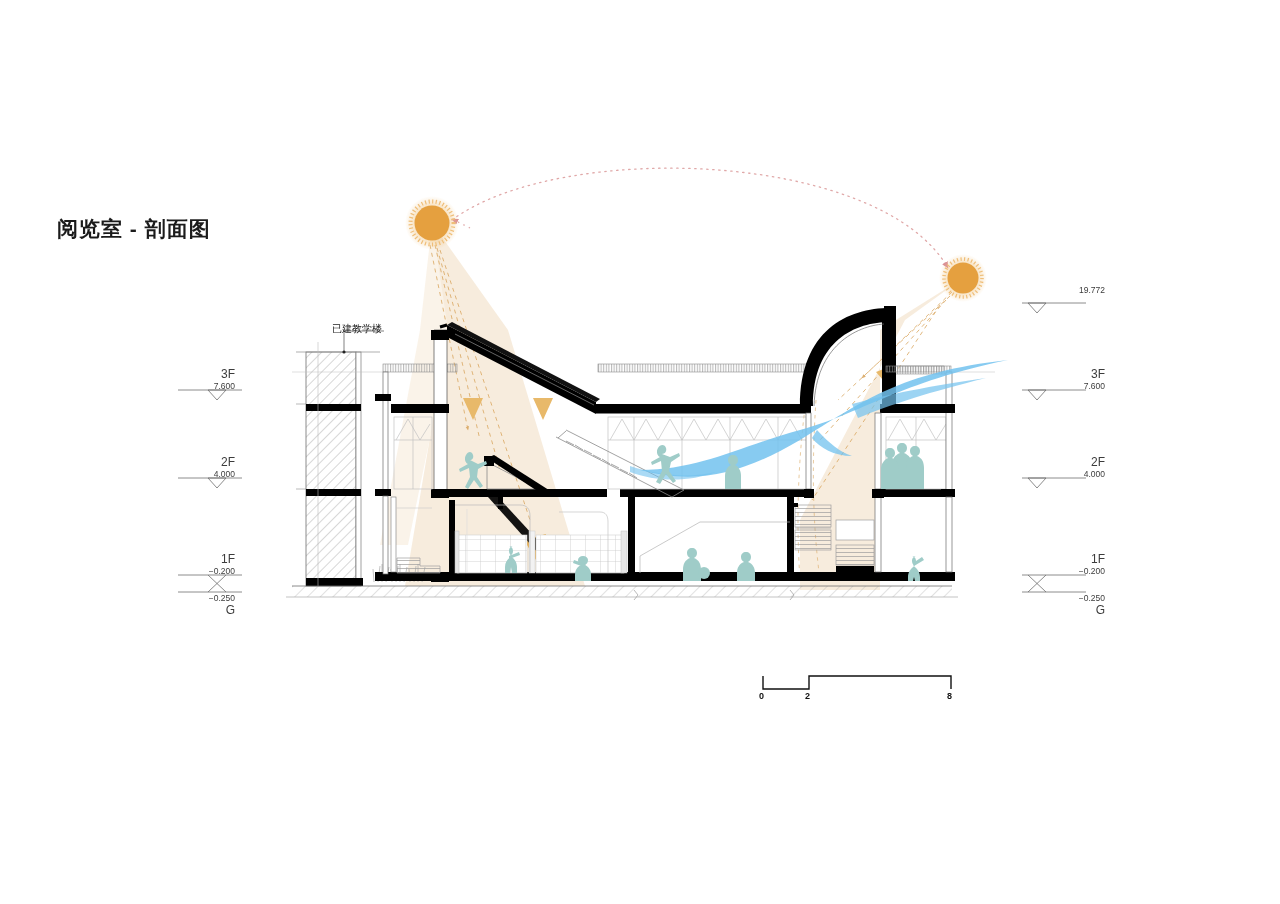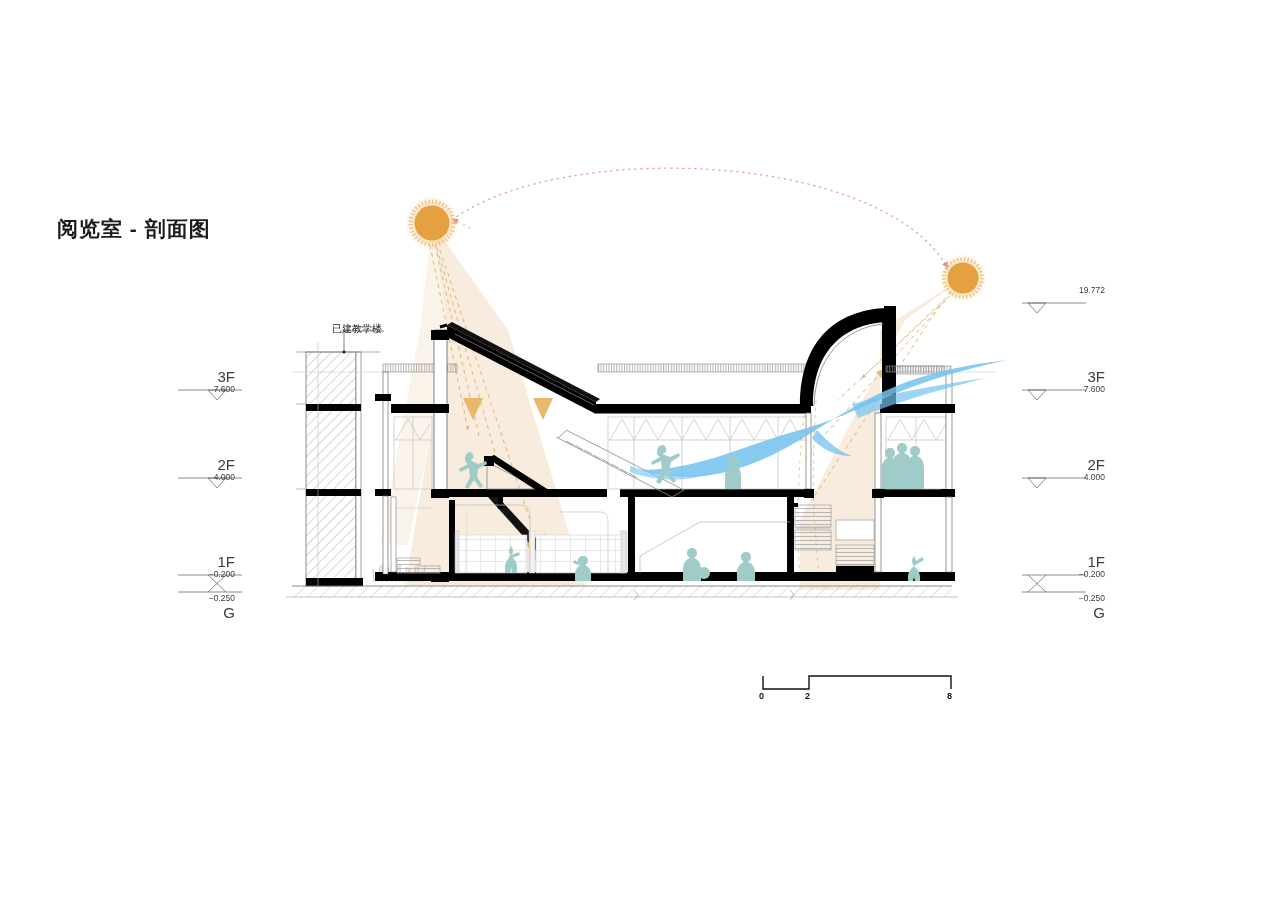--- a/index.html
+++ b/index.html
@@ -9,21 +9,21 @@
     overflow:hidden;position:relative;
   }
   #sheet{position:absolute;inset:0;}
   #drawing{position:absolute;left:0;top:0;width:1280px;height:904px;}
   .title{
     position:absolute;left:57px;top:215px;
     font-size:21px;font-weight:bold;color:#1b1b1b;
     letter-spacing:1px;white-space:nowrap;
   }
   .lvl{position:absolute;font-size:9px;color:#3c3c3c;line-height:1.15;white-space:nowrap;}
-  .lvl b{font-weight:400;font-size:15px;display:block;}
+  .lvl b{font-weight:400;font-size:12px;display:block;}
   .lvl .v{font-size:8.5px;display:block;}
   .lvl.r{text-align:right;}
   .lvl.l{text-align:right;}
   .note{position:absolute;font-size:10px;color:#222;white-space:nowrap;}
   .scalelbl{position:absolute;font-size:9px;font-weight:bold;color:#111;}
 </style>
 </head>
 <body>
 
 <div id="sheet">

